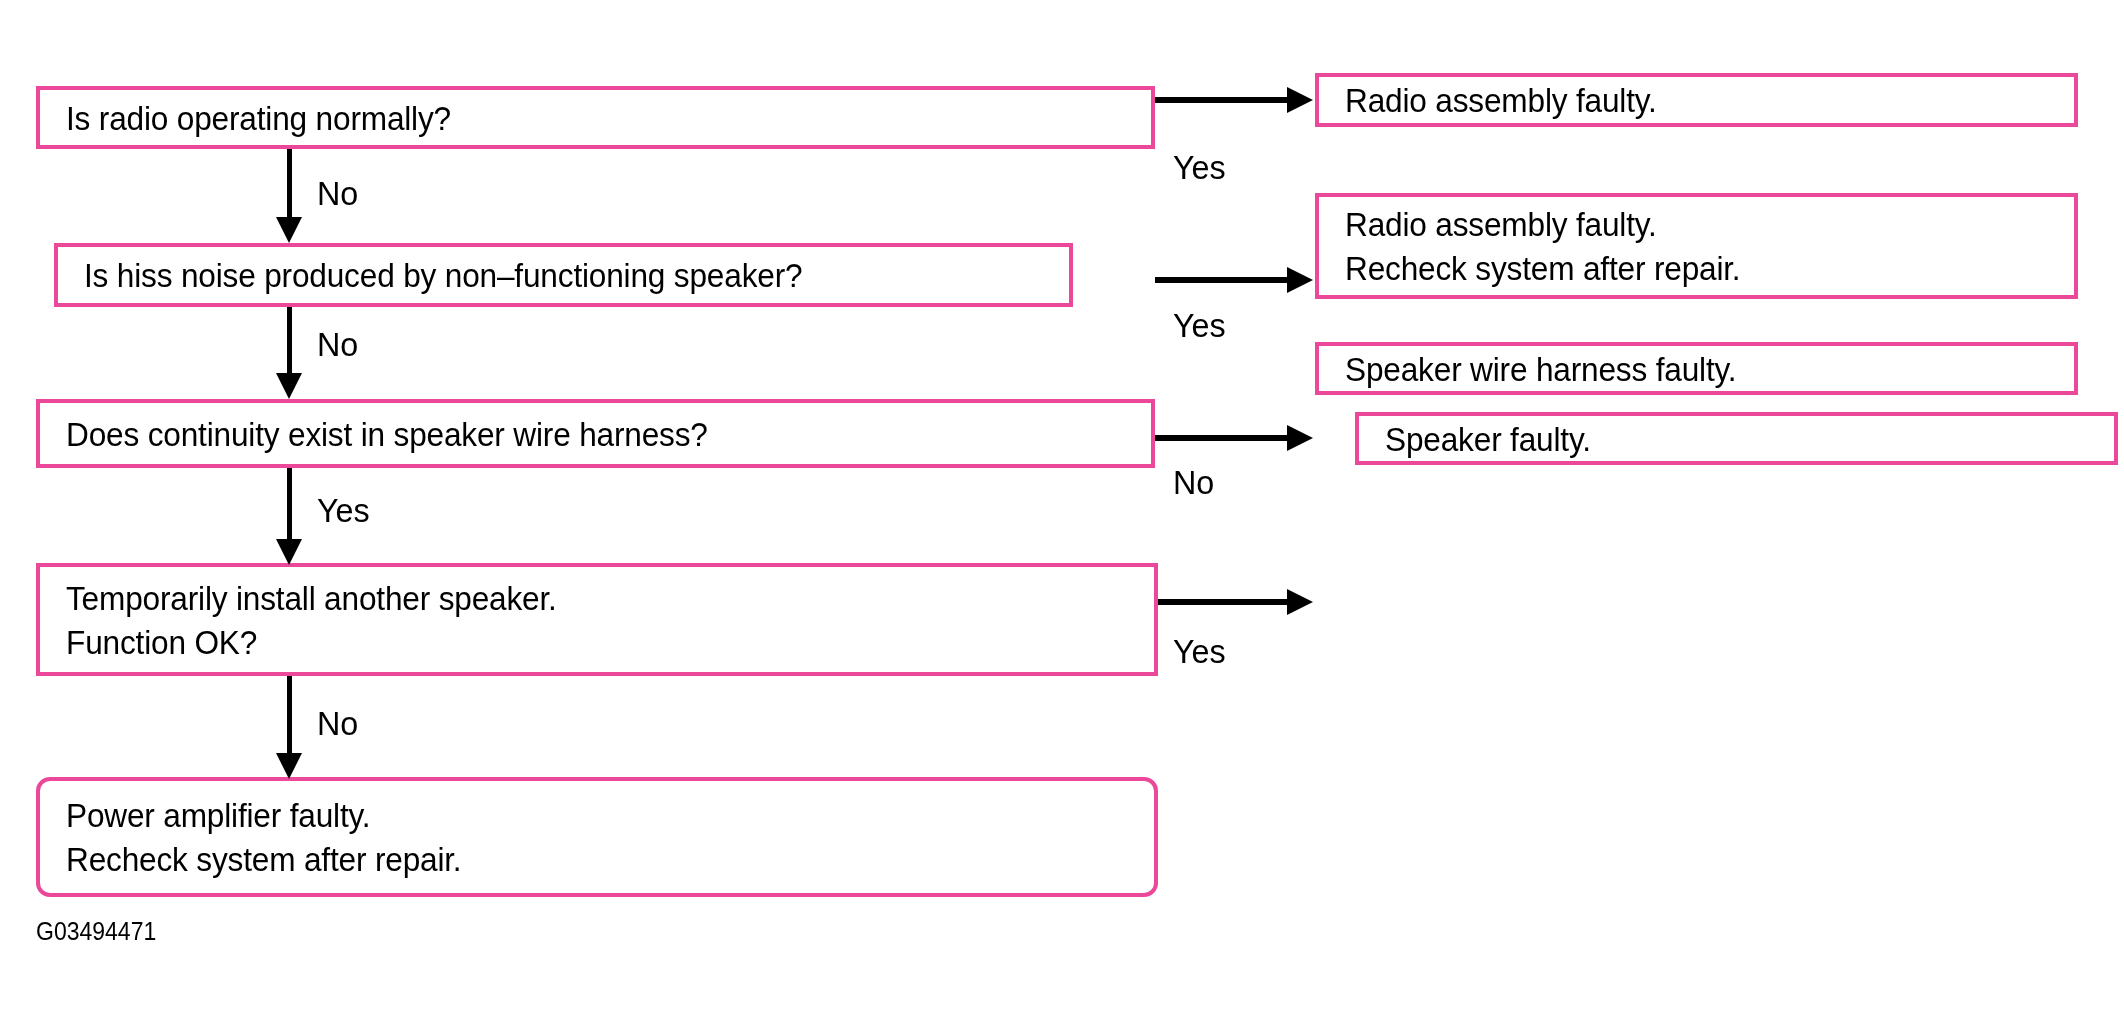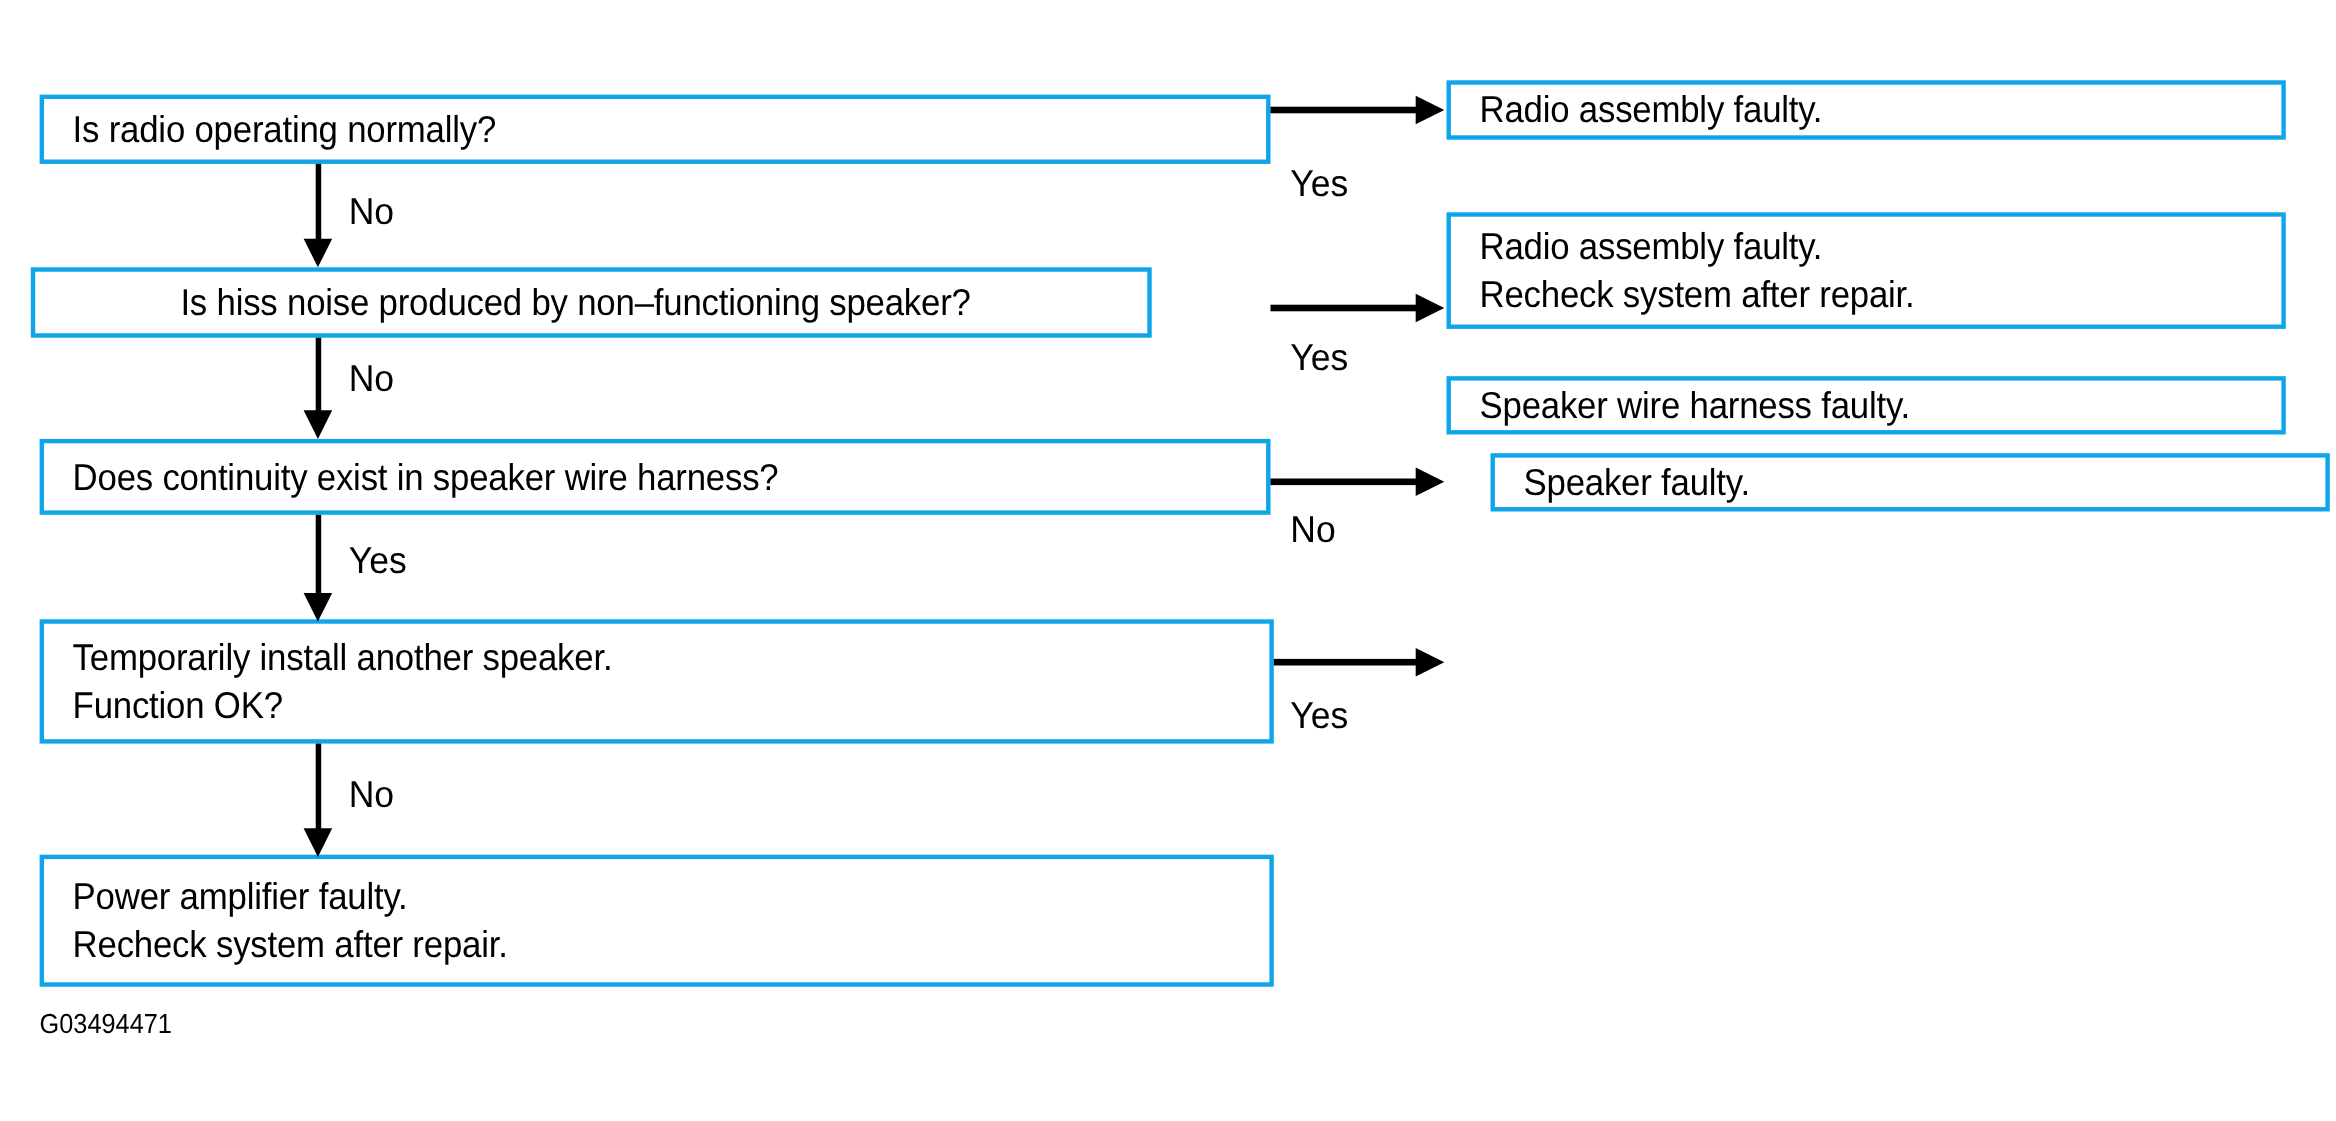--- a/index.html
+++ b/index.html
@@ -11,21 +11,21 @@
     position: relative;
     width: 2124px;
     height: 1019px;
     background: #ffffff;
     font-family: "Liberation Sans", sans-serif;
     overflow: hidden;
   }
   .node {
     position: absolute;
     box-sizing: border-box;
-    border: 4px solid #0ea5e9;
+    border: 4px solid #ec4899;
     background: #ffffff;
     display: flex;
     flex-direction: column;
     justify-content: center;
     padding-left: 26px;
   }
   .node .line {
     font-size: 34px;
     line-height: 44px;
     color: #000000;
@@ -81,34 +81,34 @@
 </style>
 </head>
 <body>
 
 <div id="canvas">
 
   <div class="node" style="left:36px; top:86px; width:1119px; height:63px;">
     <div class="line">Is radio operating normally?</div>
   </div>
 
-  <div class="node" style="left:28px; top:243px; width:1019px; height:64px;align-items:center;">
+  <div class="node" style="left:54px; top:243px; width:1019px; height:64px;">
     <div class="line">Is hiss noise produced by non–functioning speaker?</div>
   </div>
 
   <div class="node" style="left:36px; top:563px; width:1122px; height:113px;">
     <div class="line">Temporarily install another speaker.</div>
     <div class="line">Function OK?</div>
   </div>
 
   <div class="node" style="left:36px; top:399px; width:1119px; height:69px;">
     <div class="line">Does continuity exist in speaker wire harness?</div>
   </div>
 
-  <div class="node" style="left:36px; top:777px; width:1122px; height:120px;">
+  <div class="node" style="left:36px; top:777px; width:1122px; height:120px;border-radius:14px;">
     <div class="line">Power amplifier faulty.</div>
     <div class="line">Recheck system after repair.</div>
   </div>
 
   <div class="node" style="left:1315px; top:73px; width:763px; height:54px;">
     <div class="line">Radio assembly faulty.</div>
   </div>
 
   <div class="node" style="left:1315px; top:193px; width:763px; height:106px;">
     <div class="line">Radio assembly faulty.</div>

